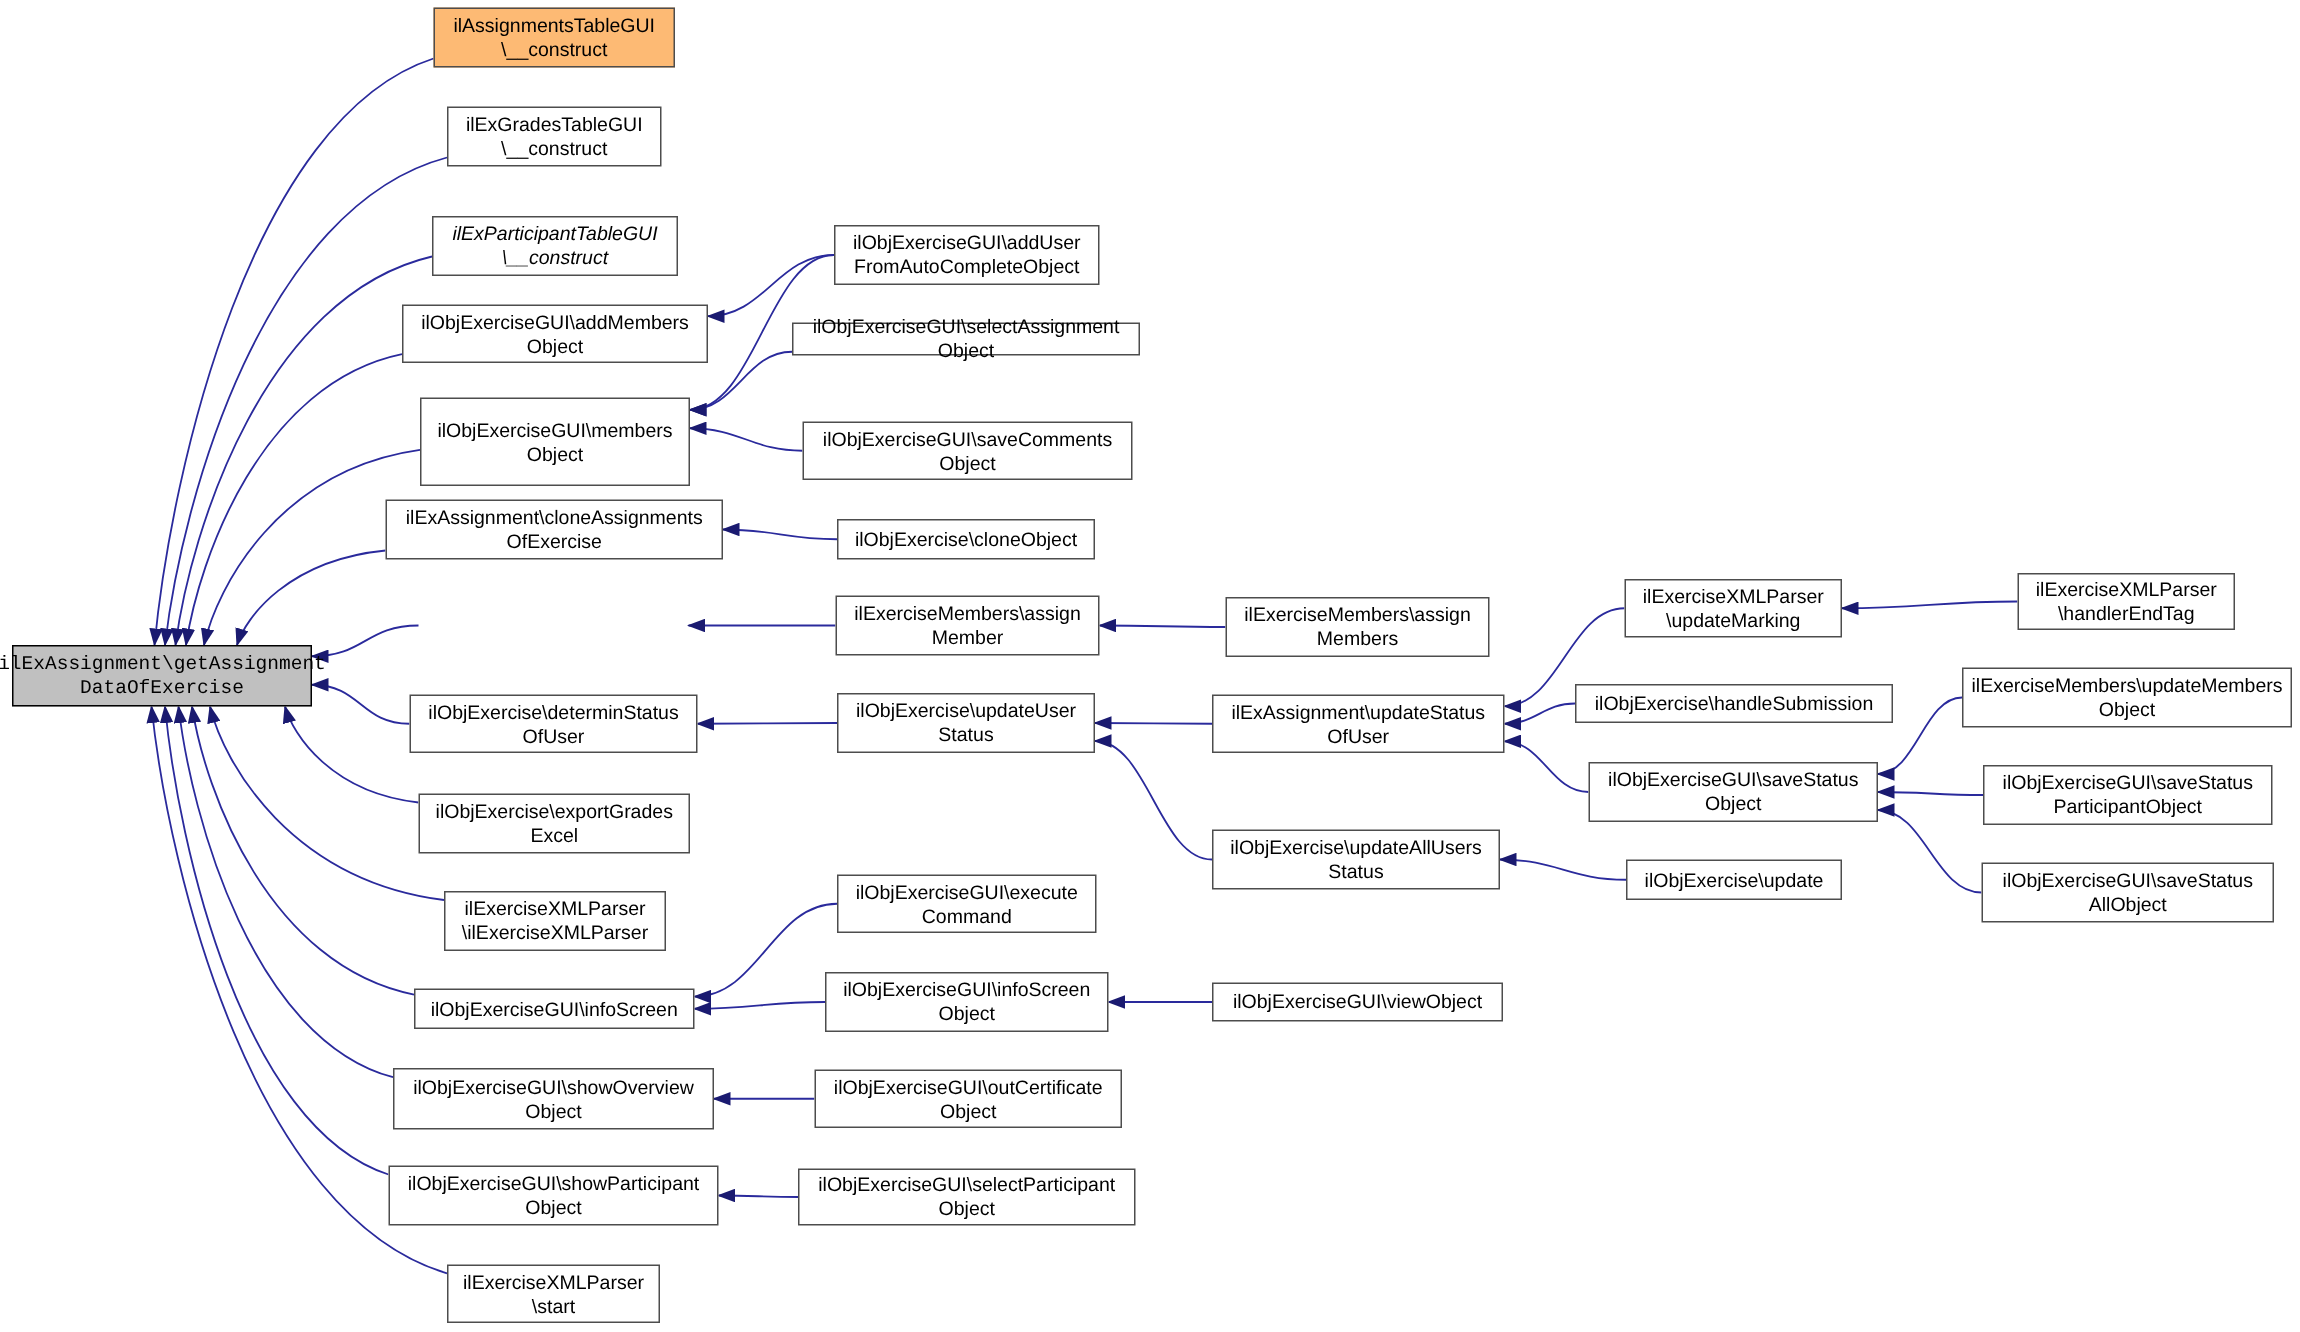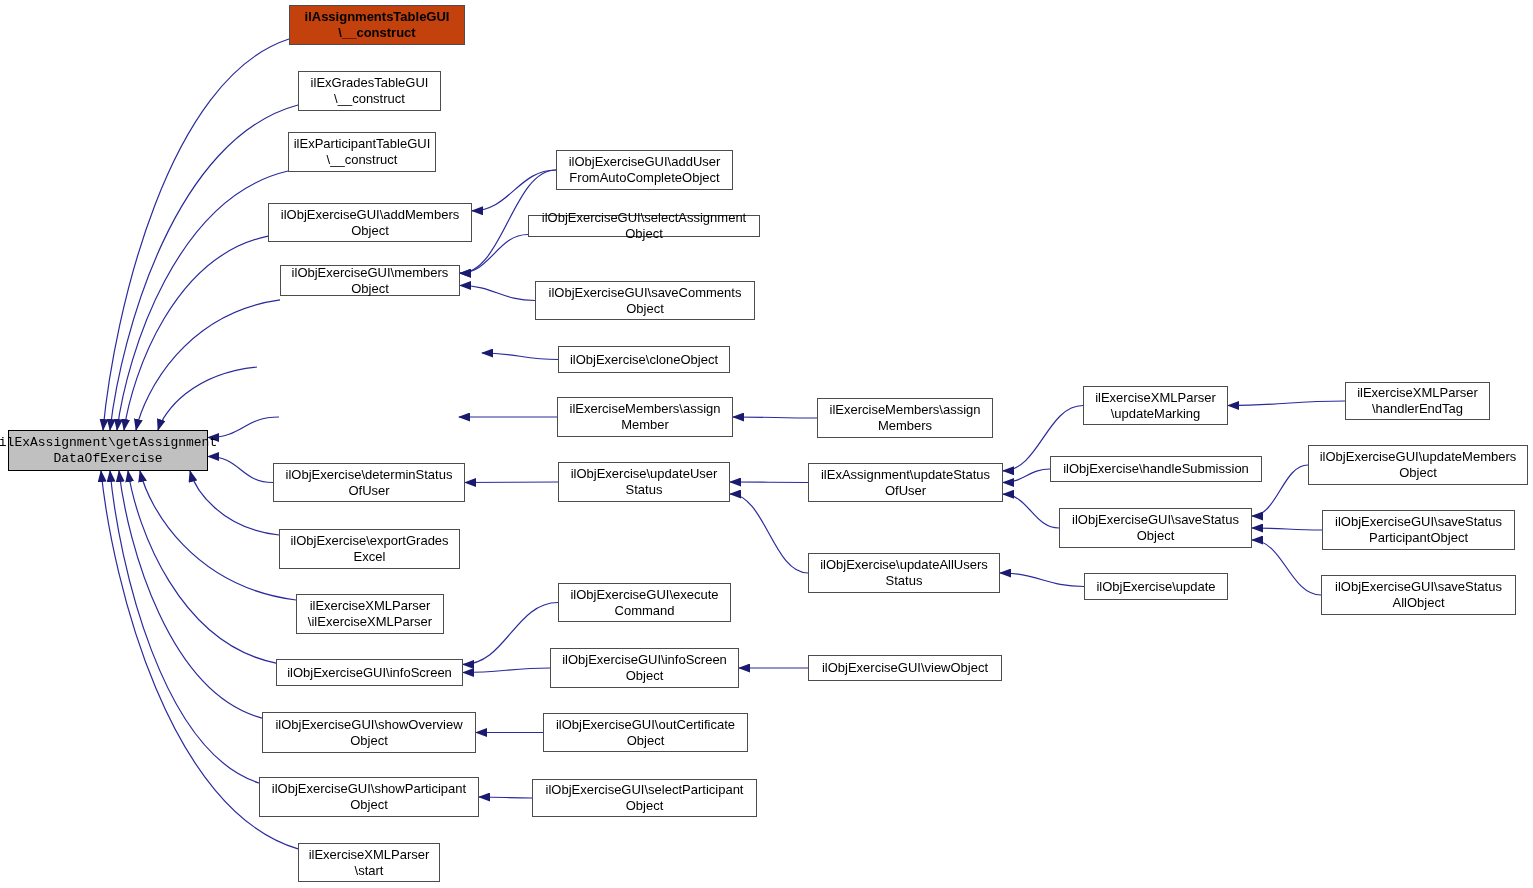--- a/index.html
+++ b/index.html
@@ -79,39 +79,43 @@
       <path d="M558,602.5 C515.25,602.5 505.75,664.4 463,664.4" fill="none" stroke="#2a2a9c" stroke-width="1.2" marker-end="url(#arrow)"></path>
       <path d="M550,668 C510.85,668 502.15,672.5 463,672.5" fill="none" stroke="#2a2a9c" stroke-width="1.2" marker-end="url(#arrow)"></path>
       <path d="M808,668 C776.95,668 770.05,668 739,668" fill="none" stroke="#2a2a9c" stroke-width="1.2" marker-end="url(#arrow)"></path>
       <path d="M543,732.5 C512.85,732.5 506.15,732.5 476,732.5" fill="none" stroke="#2a2a9c" stroke-width="1.2" marker-end="url(#arrow)"></path>
       <path d="M532,798 C508.15,798 502.85,797 479,797" fill="none" stroke="#2a2a9c" stroke-width="1.2" marker-end="url(#arrow)"></path>
     </svg>
     <div class="node root" style="left: 8px; top: 430px; width: 200px; height: 41px; background: rgb(192, 192, 192); border-color: rgb(0, 0, 0); color: rgb(0, 0, 0); font-family: Liberation Mono, monospace;">
       <span>ilExAssignment\getAssignment</span>
       <span>DataOfExercise</span>
     </div>
-    <div class="node" style="left: 289px; top: 5px; width: 176px; height: 40px; background: #c2410c; border-color: rgb(77, 77, 77); color: rgb(0, 0, 0); font-weight: bold;">
+    <div class="node" style="left: 289px; top: 5px; width: 161px; height: 40px; background: #fdba74; border-color: rgb(77, 77, 77); color: rgb(0, 0, 0);">
       <span>ilAssignmentsTableGUI</span>
       <span>\__construct</span>
     </div>
     <div class="node" style="left: 298px; top: 71px; width: 143px; height: 40px; background: rgb(255, 255, 255); border-color: rgb(77, 77, 77); color: rgb(0, 0, 0);">
       <span>ilExGradesTableGUI</span>
       <span>\__construct</span>
     </div>
-    <div class="node" style="left: 288px; top: 132px; width: 148px; height: 40px; background: rgb(255, 255, 255); border-color: rgb(77, 77, 77); color: rgb(0, 0, 0);">
+    <div class="node" style="left: 288px; top: 144px; width: 164px; height: 40px; background: rgb(255, 255, 255); border-color: rgb(77, 77, 77); color: rgb(0, 0, 0); font-style: italic;">
       <span>ilExParticipantTableGUI</span>
       <span>\__construct</span>
     </div>
     <div class="node" style="left: 268px; top: 203px; width: 204px; height: 39px; background: rgb(255, 255, 255); border-color: rgb(77, 77, 77); color: rgb(0, 0, 0);">
       <span>ilObjExerciseGUI\addMembers</span>
       <span>Object</span>
     </div>
-    <div class="node" style="left: 280px; top: 265px; width: 180px; height: 31px; background: rgb(255, 255, 255); border-color: rgb(77, 77, 77); color: rgb(0, 0, 0); align-items: center;">
+    <div class="node" style="left: 280px; top: 265px; width: 180px; height: 59px; background: rgb(255, 255, 255); border-color: rgb(77, 77, 77); color: rgb(0, 0, 0); align-items: center;">
       <span>ilObjExerciseGUI\members</span>
       <span>Object</span>
+    </div>
+    <div class="node" style="left: 257px; top: 333px; width: 225px; height: 40px; background: rgb(255, 255, 255); border-color: rgb(77, 77, 77); color: rgb(0, 0, 0);">
+      <span>ilExAssignment\cloneAssignments</span>
+      <span>OfExercise</span>
     </div>
     <div class="node" style="left: 273px; top: 463px; width: 192px; height: 39px; background: rgb(255, 255, 255); border-color: rgb(77, 77, 77); color: rgb(0, 0, 0);">
       <span>ilObjExercise\determinStatus</span>
       <span>OfUser</span>
     </div>
     <div class="node" style="left: 279px; top: 529px; width: 181px; height: 40px; background: rgb(255, 255, 255); border-color: rgb(77, 77, 77); color: rgb(0, 0, 0);">
       <span>ilObjExercise\exportGrades</span>
       <span>Excel</span>
     </div>
     <div class="node" style="left: 296px; top: 594px; width: 148px; height: 40px; background: rgb(255, 255, 255); border-color: rgb(77, 77, 77); color: rgb(0, 0, 0);">
@@ -199,21 +203,21 @@
       <span>Object</span>
     </div>
     <div class="node" style="left: 1084px; top: 573px; width: 144px; height: 27px; background: rgb(255, 255, 255); border-color: rgb(77, 77, 77); color: rgb(0, 0, 0);">
       <span>ilObjExercise\update</span>
     </div>
     <div class="node" style="left: 1345px; top: 382px; width: 145px; height: 38px; background: rgb(255, 255, 255); border-color: rgb(77, 77, 77); color: rgb(0, 0, 0);">
       <span>ilExerciseXMLParser</span>
       <span>\handlerEndTag</span>
     </div>
     <div class="node" style="left: 1308px; top: 445px; width: 220px; height: 40px; background: rgb(255, 255, 255); border-color: rgb(77, 77, 77); color: rgb(0, 0, 0);">
-      <span>ilObjExerciseGUI\updateMembers</span>
+      <span>ilExerciseMembers\updateMembers</span>
       <span>Object</span>
     </div>
     <div class="node" style="left: 1322px; top: 510px; width: 193px; height: 40px; background: rgb(255, 255, 255); border-color: rgb(77, 77, 77); color: rgb(0, 0, 0);">
       <span>ilObjExerciseGUI\saveStatus</span>
       <span>ParticipantObject</span>
     </div>
     <div class="node" style="left: 1321px; top: 575px; width: 195px; height: 40px; background: rgb(255, 255, 255); border-color: rgb(77, 77, 77); color: rgb(0, 0, 0);">
       <span>ilObjExerciseGUI\saveStatus</span>
       <span>AllObject</span>
     </div>

